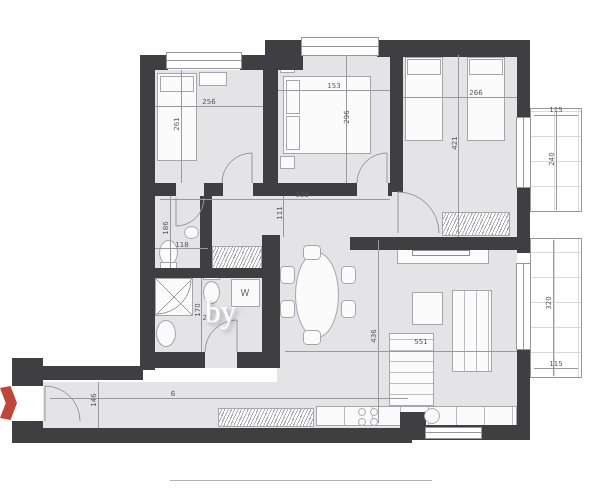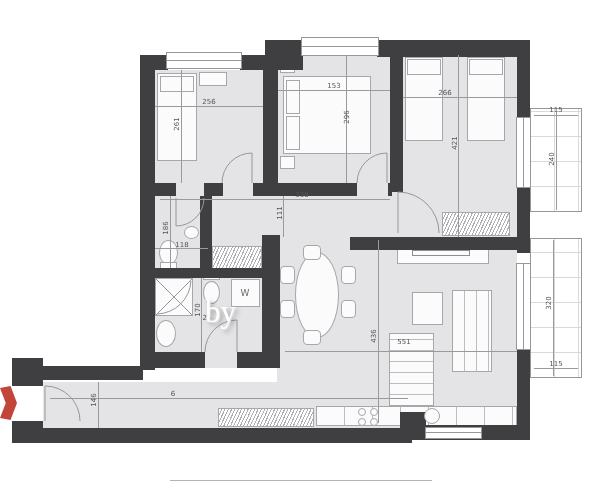--- a/index.html
+++ b/index.html
@@ -162,30 +162,30 @@
   <div class="dimline" style="left:50px;top:398px;width:358px;height:1px"></div>
   <div class="dimline" style="left:534px;top:115px;width:44px;height:1px"></div>
   <div class="dimline" style="left:556px;top:112px;width:1px;height:98px"></div>
   <div class="dimline" style="left:553px;top:240px;width:1px;height:136px"></div>
   <div class="dimline" style="left:534px;top:368px;width:44px;height:1px"></div>
 
   <div class="dim" style="left:209px;top:102px">256</div>
   <div class="dim v" style="left:177px;top:124px">261</div>
   <div class="dim" style="left:334px;top:86px">153</div>
   <div class="dim v" style="left:347px;top:117px">296</div>
-  <div class="dim" style="left:445px;top:93px">266</div>
+  <div class="dim" style="left:476px;top:93px">266</div>
   <div class="dim v" style="left:455px;top:143px">421</div>
   <div class="dim" style="left:302px;top:195px">338</div>
   <div class="dim v" style="left:280px;top:213px">111</div>
   <div class="dim v" style="left:166px;top:228px">186</div>
   <div class="dim" style="left:182px;top:245px">118</div>
   <div class="dim v" style="left:198px;top:310px">170</div>
   <div class="dim" style="left:207px;top:318px">25</div>
   <div class="dim v" style="left:374px;top:336px">436</div>
-  <div class="dim" style="left:404px;top:342px">551</div>
+  <div class="dim" style="left:421px;top:342px">551</div>
   <div class="dim v" style="left:94px;top:400px">146</div>
   <div class="dim" style="left:173px;top:394px">6</div>
   <div class="dim" style="left:556px;top:110px">115</div>
   <div class="dim v" style="left:552px;top:159px">240</div>
   <div class="dim v" style="left:549px;top:303px">320</div>
   <div class="dim" style="left:556px;top:364px">115</div>
 
   <svg class="overlay" width="600" height="501" viewBox="0 0 600 501">
     <g stroke="#97979b" stroke-width="1" fill="none">
       <path d="M222 183 A30 30 0 0 1 252 153 M252 153 L252 183"></path>

